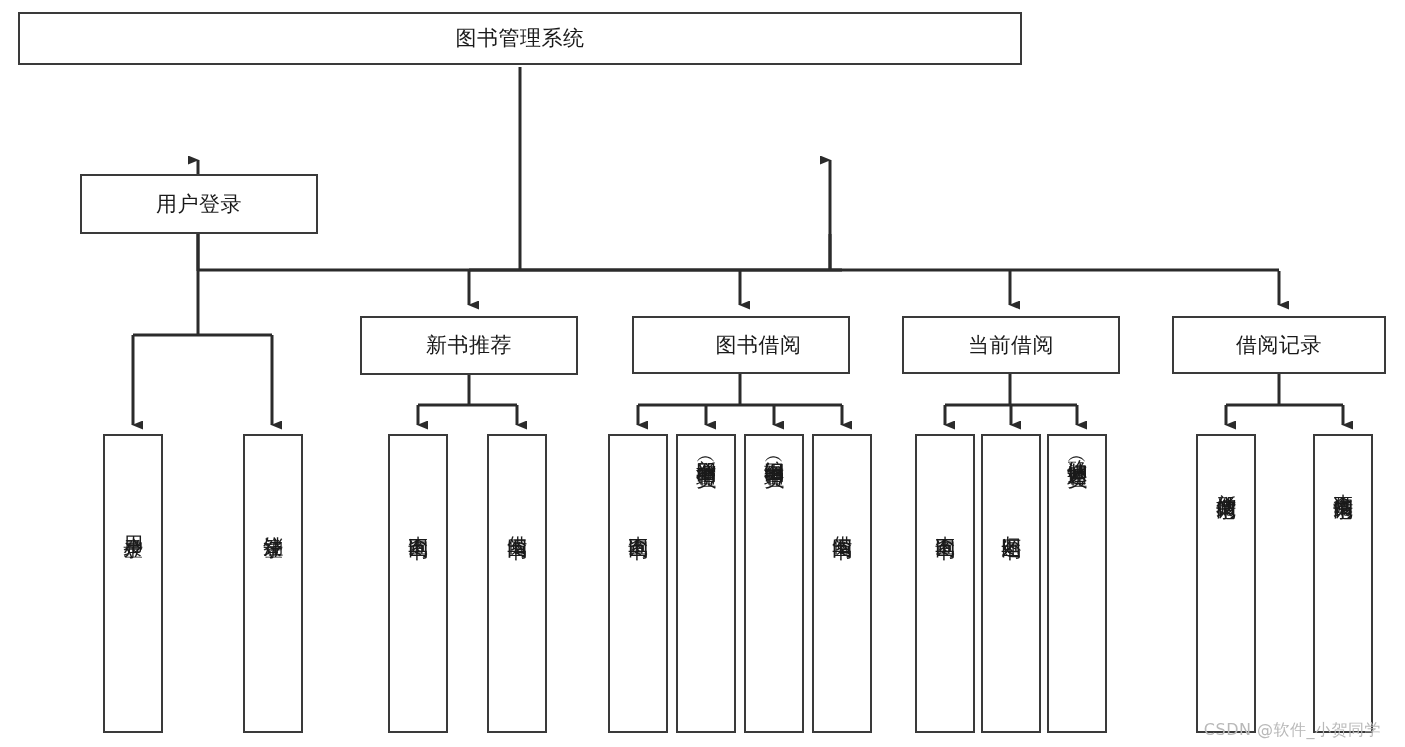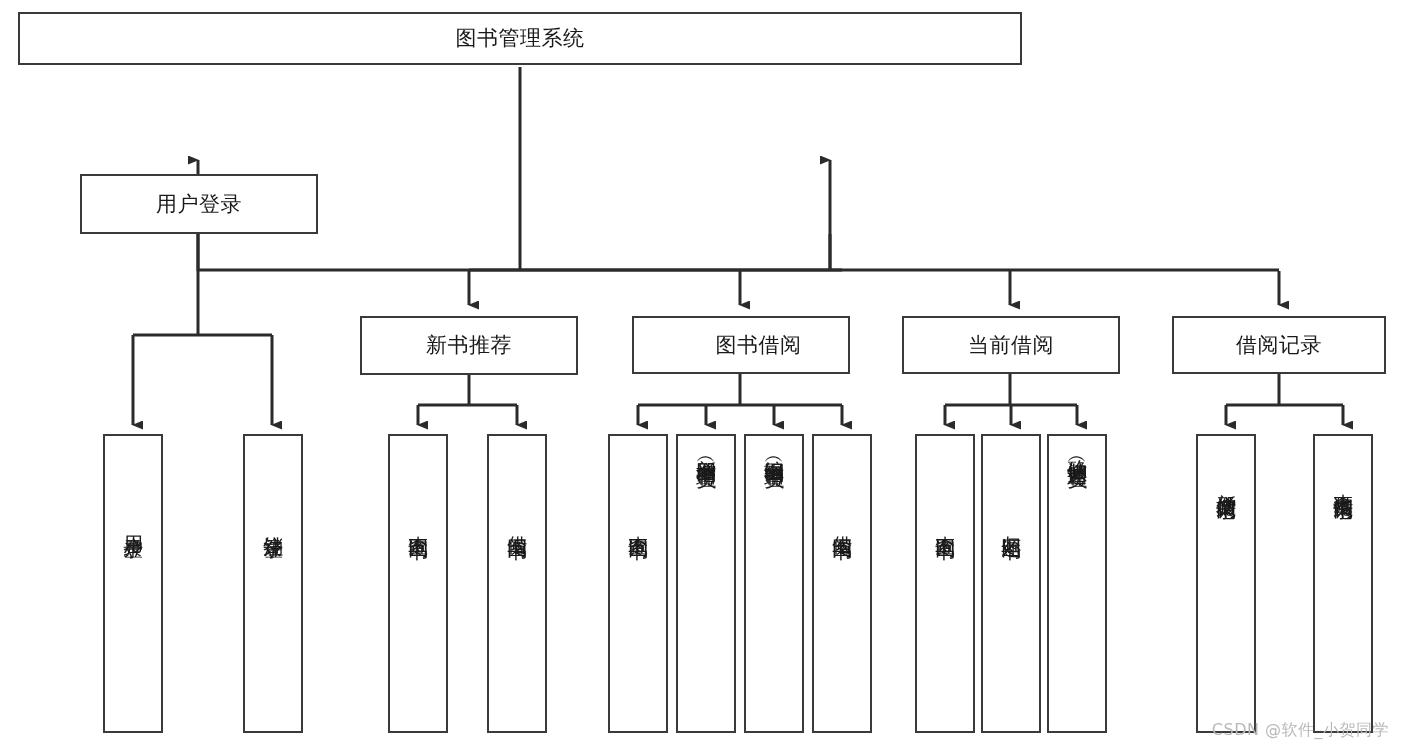--- a/index.html
+++ b/index.html
@@ -51,21 +51,21 @@
     writing-mode: vertical-rl;
     text-orientation: upright;
     font-size: 20px;
     line-height: 1.18;
     letter-spacing: 1.5px;
     white-space: nowrap;
     margin: 0 auto;
   }
   #watermark {
     position: absolute;
-    right: 16px;
+    right: 24px;
     bottom: 6px;
     font-size: 16px;
     color: #b9b9b9;
     letter-spacing: 0.5px;
     z-index: 5;
     white-space: nowrap;
   }
 </style>
 </head>
 <body>

